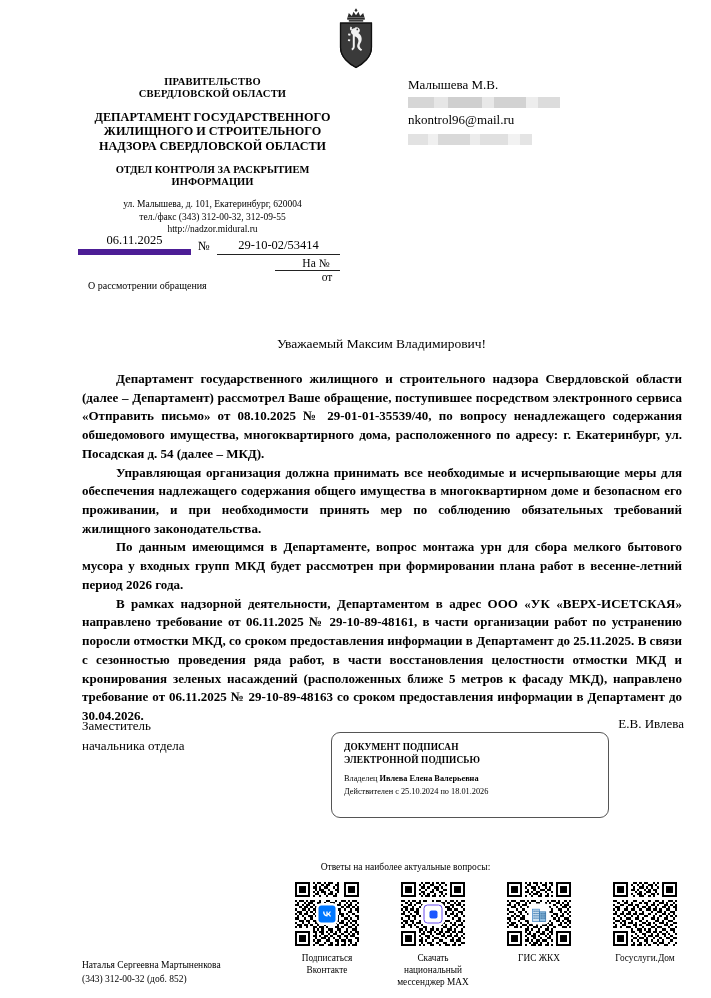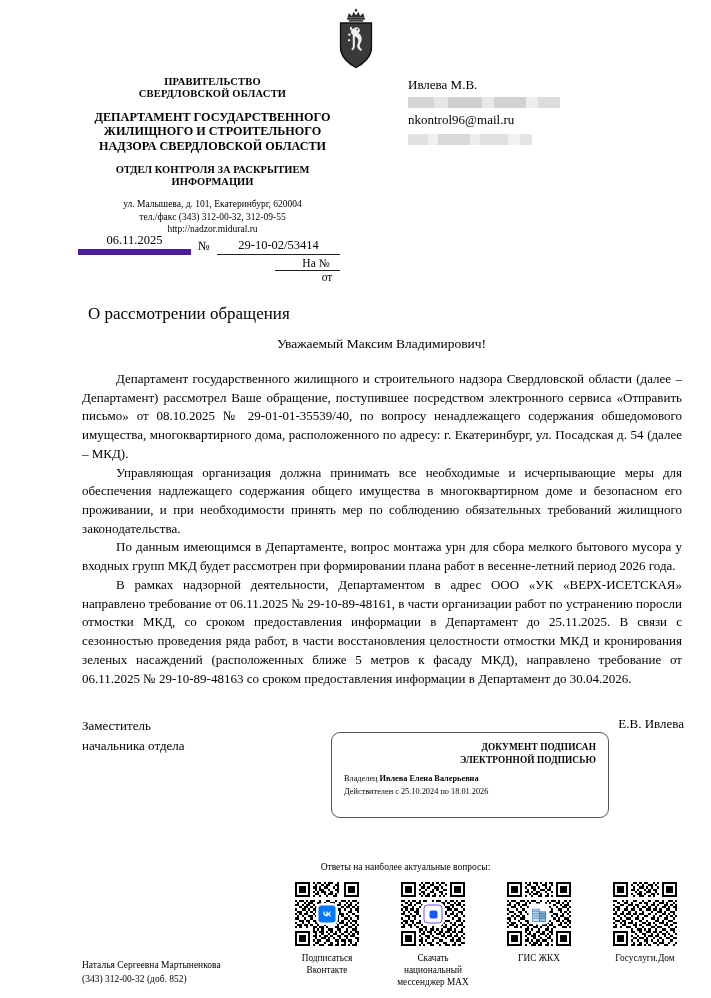--- a/index.html
+++ b/index.html
@@ -160,23 +160,23 @@
   }
   .ref-blank2 {
     flex: 1;
     border-bottom: 1px solid #222;
     height: 12px;
   }
 
   
   .subject {
     position: absolute;
-    top: 304px;
+    top: 280px;
     left: 88px;
-    font-size: 17px;
+    font-size: 10px;
   }
 
   
   .salutation {
     position: absolute;
     top: 336px;
     left: 0;
     width: 711px;
     text-align: center;
     font-size: 13.5px;
@@ -186,20 +186,21 @@
 
   
   .body-text {
     position: absolute;
     top: 370px;
     left: 82px;
     width: 600px;
     font-size: 13px;
     line-height: 1.44;
     text-align: justify;
+    font-weight: bold;
   }
   .body-text p {
     margin: 0;
     text-indent: 34px;
   }
 
   
   .sign-left {
     position: absolute;
     top: 716px;
@@ -221,21 +222,21 @@
     left: 331px;
     width: 278px;
     height: 86px;
     border: 1px solid #555;
     border-radius: 9px;
     box-sizing: border-box;
     padding: 8px 12px 0 12px;
     background: #fff;
   }
   .estamp-title {
-    text-align: right;
+    text-align: left;
     font-weight: bold;
     font-size: 9.3px;
     line-height: 1.35;
     letter-spacing: .1px;
   }
   .estamp-rows {
     margin-top: 7px;
     font-size: 8.3px;
     line-height: 1.5;
   }
@@ -361,21 +362,21 @@
       <div>ИНФОРМАЦИИ</div>
     </div>
     <div class="lh-addr">
       <div>ул. Малышева, д. 101, Екатеринбург, 620004</div>
       <div>тел./факс (343) 312-00-32, 312-09-55</div>
       <div>http://nadzor.midural.ru</div>
     </div>
   </div>
 
   <div class="addressee">
-    <div class="line">Ивлева М.В.</div>
+    <div class="line">Малышева М.В.</div>
     <span class="redact r1"></span>
     <div class="line">nkontrol96@mail.ru</div>
     <span class="redact r2"></span>
   </div>
 
   <div class="refblock">
     <div class="ref-row">
       <div class="ref-cell-date">06.11.2025</div>
       <div class="ref-no-label">№</div>
       <div class="ref-cell-num">29-10-02/53414</div>

